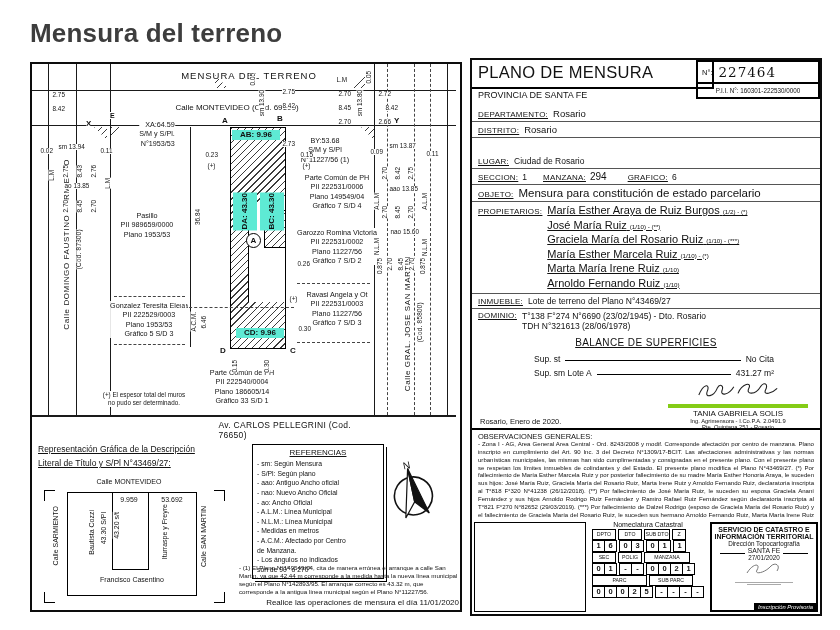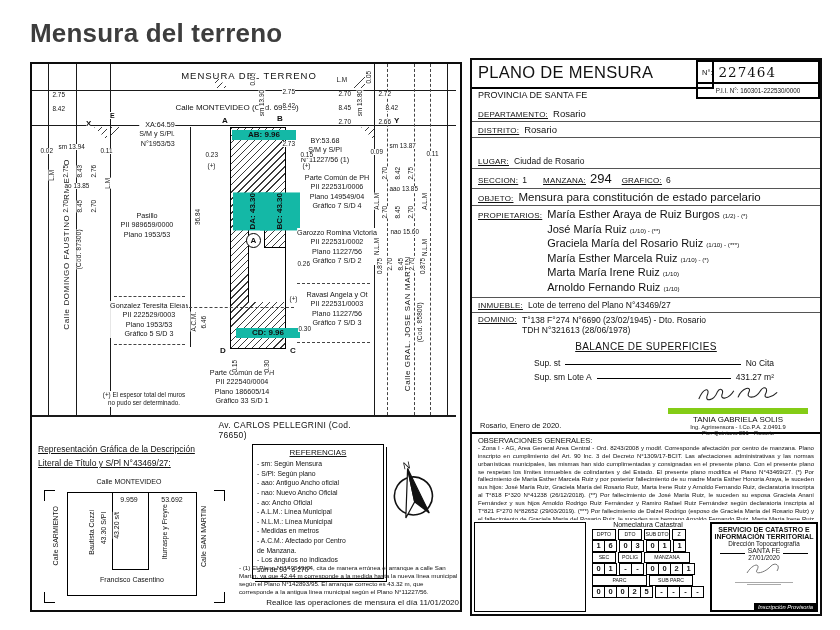--- a/index.html
+++ b/index.html
@@ -11,21 +11,21 @@
   .hline{position:absolute;background:#1a1a1a;height:1px;}
   .vline{position:absolute;background:#1a1a1a;width:1px;}
   .vdash{position:absolute;width:0;border-left:1px dashed #444;}
   .hdash{position:absolute;height:0;border-top:1px dashed #444;}
   .hatch{background-image:repeating-linear-gradient(135deg,#3c3c3c 0,#3c3c3c 1px,transparent 1px,transparent 5px);}
   .wedge{position:absolute;width:13px;height:13px;}
   .dim{position:absolute;font-size:6.4px;line-height:1;background:#fff;white-space:nowrap;padding:0 .5px;color:#141414;}
   .v{writing-mode:vertical-rl;transform:rotate(180deg);}
   .pt{position:absolute;font-size:8px;font-weight:bold;line-height:1;background:#fff;}
   .blk{position:absolute;font-size:7.2px;line-height:1.3;text-align:center;white-space:pre-line;background:#fff;transform:translateX(-50%);color:#141414;}
-  .chip{position:absolute;font-size:8px;font-weight:bold;background:#14b8a6;line-height:1;padding:1px 16px;border:0;}
+  .chip{position:absolute;font-size:8px;font-weight:bold;background:#5eead4;line-height:1;padding:1px 8px;border:0;}
   .street-v{position:absolute;font-size:8px;letter-spacing:.6px;background:#fff;line-height:1;}
   .street-code{font-size:6.3px;letter-spacing:.3px;}
   .underl{text-decoration:underline;}
   
   .corner{position:absolute;width:10px;height:10px;}
   .small7{font-size:7px;line-height:1.1;background:#fff;}
   
   .frow{border-bottom:1px solid #555;padding:2px 6px;display:flex;align-items:baseline;gap:5px;}
   .flabel{font-size:8px;text-decoration:underline;white-space:nowrap;letter-spacing:.2px;}
   .fval{font-size:9.5px;}
@@ -267,30 +267,30 @@
       <span class="fval">Rosario</span>
     </div>
     <div class="frow">
       <span class="flabel">LUGAR:</span>
       <span class="fval" style="font-size:8.5px;margin-top:16px;">Ciudad de Rosario</span>
     </div>
     <div class="frow" style="gap:4px;">
       <span class="flabel">SECCION:</span>
       <span class="fval" style="font-size:8.5px;margin-right:12px;">1</span>
       <span class="flabel">MANZANA:</span>
-      <span class="fval" style="font-size:13px;margin-right:6px;">294</span>
+      <span class="fval" style="font-size:10px;margin-right:17px;">294</span>
       <span class="flabel">GRAFICO:</span>
       <span class="fval" style="font-size:8.5px;">6</span>
     </div>
     <div class="frow">
       <span class="flabel">OBJETO:</span>
       <span style="font-size:11.5px;">Mensura para constitución de estado parcelario</span>
     </div>
 
-    <div class="frow" style="align-items:flex-start;">
+    <div class="frow" style="align-items:flex-start;text-decoration:underline;">
       <span class="flabel" style="padding-top:3px;">PROPIETARIOS:</span>
       <div>
         <div style="font-size:11px;line-height:13.5px;"><span>María Esther Araya de Ruiz Burgos</span> <span style="font-size:6.2px;">(1/2) - (*)</span></div>
         <div style="font-size:11px;line-height:13.5px;"><span>José María Ruiz</span> <span style="font-size:6.2px;">(1/10) - (**)</span></div>
         <div style="font-size:11px;line-height:13.5px;"><span>Graciela María del Rosario Ruiz</span> <span style="font-size:6.2px;">(1/10) - (***)</span></div>
         <div style="font-size:11px;line-height:13.5px;"><span>María Esther Marcela Ruiz</span> <span style="font-size:6.2px;">(1/10) - (*)</span></div>
         <div style="font-size:11px;line-height:13.5px;"><span>Marta María Irene Ruiz</span> <span style="font-size:6.2px;">(1/10)</span></div>
         <div style="font-size:11px;line-height:13.5px;"><span>Arnoldo Fernando Ruiz</span> <span style="font-size:6.2px;">(1/10)</span></div>
       </div>
     </div>
@@ -321,21 +321,21 @@
         <span style="font-size:8.5px;">431.27 m²</span>
       </div>
     </div>
 
     <div style="position:relative;height:48px;">
       <div class="abs" style="left:8px;bottom:2px;font-size:7.5px;">Rosario, Enero de 2020.</div>
       <div class="abs" style="right:12px;top:0;width:140px;text-align:center;">
         <svg width="110" height="20" viewBox="0 0 110 24">
           <path d="M8 18 C14 4 22 4 18 14 C15 22 26 20 30 10 C33 4 38 6 36 12 C33 20 44 18 50 8 M55 16 C60 4 72 2 68 10 C64 18 76 18 82 8 C86 2 92 4 88 12 C85 19 96 16 102 10" stroke="#222" fill="none" stroke-width="1.3"></path>
         </svg>
-        <div style="border-top:6px solid #84cc16;font-size:8px;padding-top:1px;">TANIA GABRIELA SOLIS</div>
+        <div style="border-top:4px solid #84cc16;font-size:8px;padding-top:1px;">TANIA GABRIELA SOLIS</div>
         <div style="font-size:5.8px;">Ing. Agrimensora - I.Co.P.A. 2.0491.9</div>
         <div style="font-size:5.8px;">Pte. Quintana 251 - Rosario</div>
       </div>
     </div>
 
     <div style="border-top:2px solid #000;padding:2px 6px 0 6px;">
       <div style="font-size:7.5px;">OBSERVACIONES GENERALES:</div>
       <div style="font-size:6.05px;line-height:1.3;text-align:justify;">- Zona I - AG, Area General Area Central - Ord. 8243/2008 y modif. Corresponde afectación por centro de manzana. Plano inscripto en cumplimiento del Art. 90 Inc. 3 del Decreto N°1309/17-BCIT. Las afectaciones administrativas y las normas urbanísticas municipales, las mismas han sido cumplimentadas y consignadas en el presente plano. Con el presente plano se respetan los límites inmuebles de colindantes y del Estado. El presente plano modifica el Plano N°43469/27. (*) Por fallecimiento de María Esther Marcela Ruiz y por posterior fallecimiento de su madre María Esther Honoria Araya, le suceden sus hijos: José María Ruiz, Graciela María del Rosario Ruiz, Marta Irene Ruiz y Arnoldo Fernando Ruiz, declaratoria inscripta al T°818 F°320 N°41238 (26/12/2018). (**) Por fallecimiento de José María Ruiz, le suceden su esposa Graciela Ananí Fernández y sus hijos Arnoldo Rodrigo Ruiz Fernández y Ramiro Rafael Ruiz Fernández según declaratoria inscripta al T°821 F°270 N°82652 (29/03/2019). (***) Por fallecimiento de Dalzel Rodrigo (esposo de Graciela María del Rosario Ruiz) y el fallecimiento de Graciela María del Rosario Ruiz, le suceden sus hermano Arnoldo Fernando Ruiz, Marta María Irene Ruiz y sus sobrinos Arnoldo Rodrigo Ruiz Fernandez y Ramiro Ruiz Fernandez, declaratoria inscripta al T°807 F°162/163 N°377747 (13/04/2018)</div>
       <div style="font-size:7.5px;margin-top:3px;">OBSERVACIONES ESPECÍFICAS:</div>
     </div>

